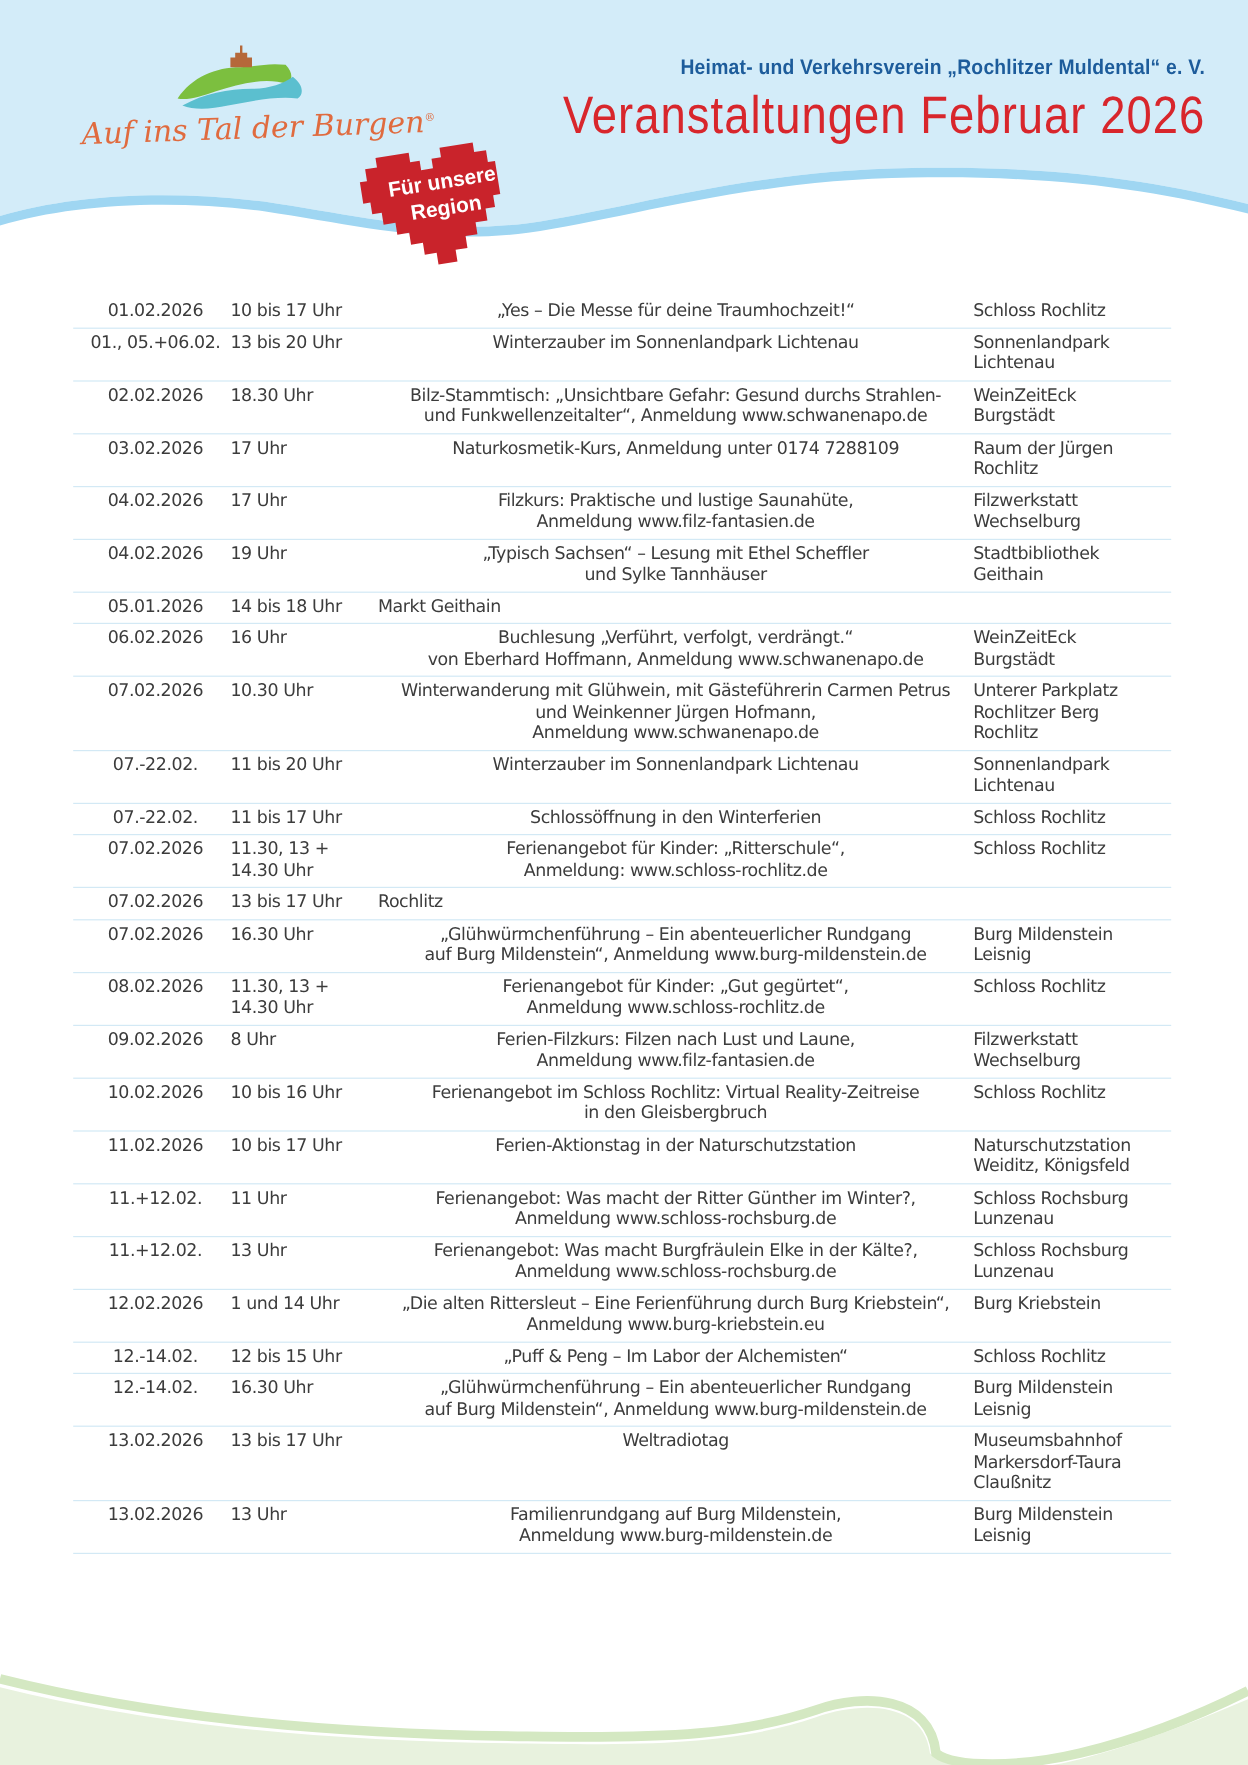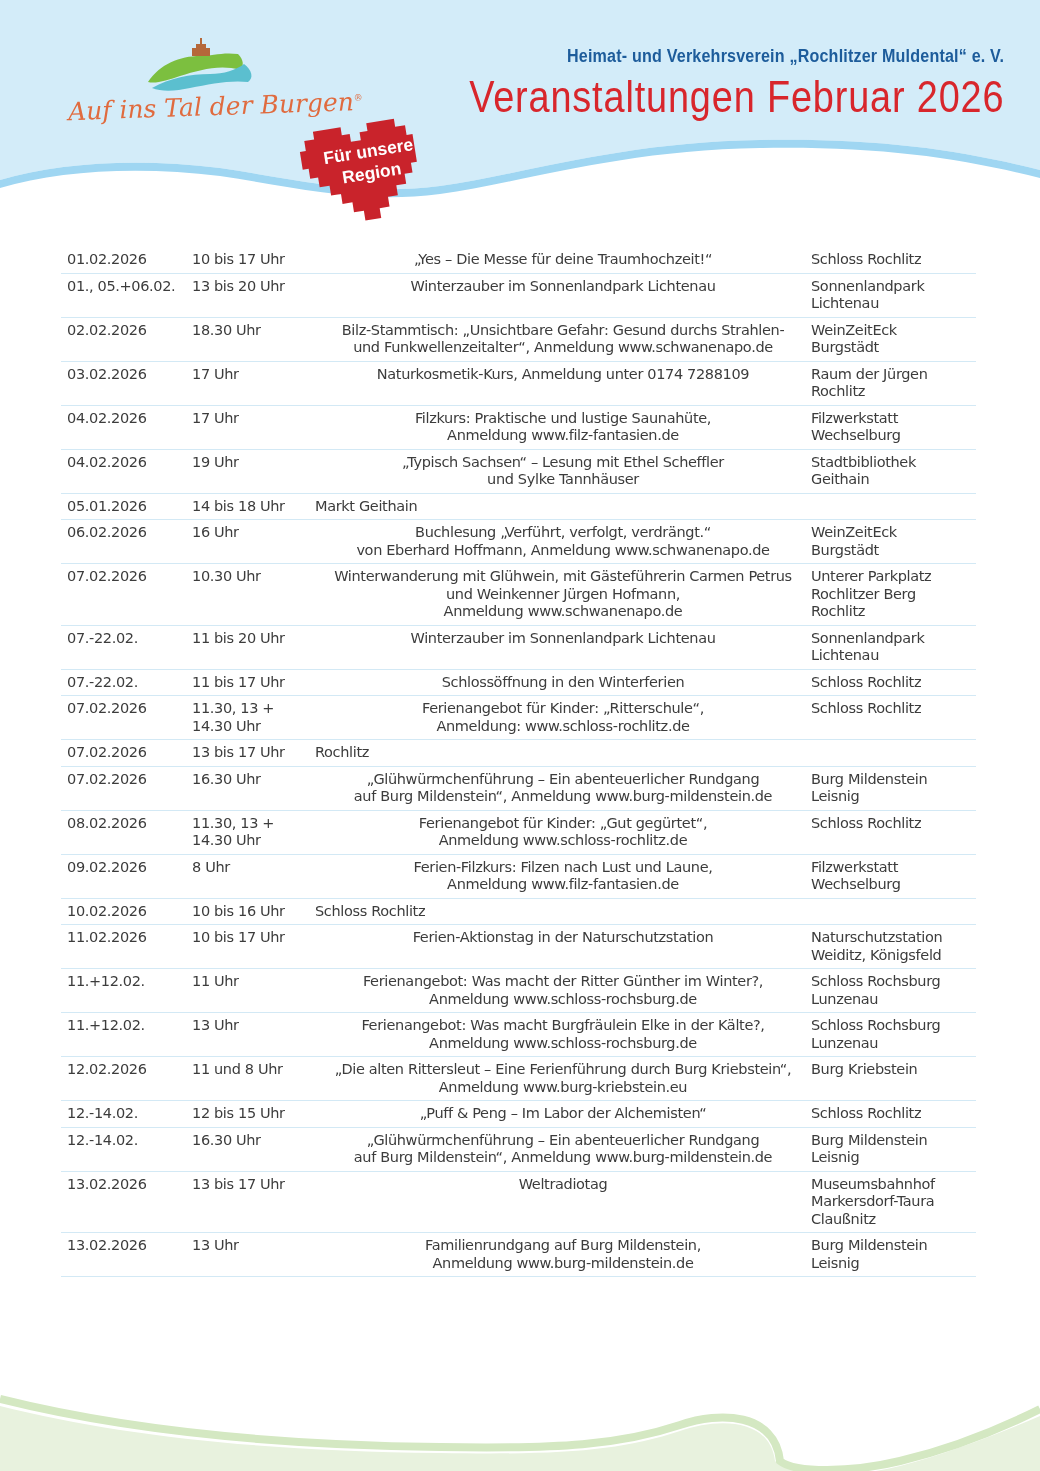--- a/index.html
+++ b/index.html
@@ -46,21 +46,21 @@
   .events {
     position: absolute; left: 61px; top: 247px; width: 915px;
     font-family: "DejaVu Sans", sans-serif;
     font-size: 14.5px; color: #3c3c3c; line-height: 17.5px;
   }
   .event-row {
     display: flex; border-bottom: 1.5px solid #d3e9f5;
     padding: 4px 0 4px 0;
   }
   .event-row > div { white-space: pre-line; letter-spacing: -0.35px; }
-  .c-date { width: 125px; padding-left: 6px; }
+  .c-date { width: 125px; padding-left: 6px; text-align: center; }
   .c-time { width: 123px; }
   .c-title { width: 496px; text-align: center; }
   .c-loc { flex: 1; }
 </style>
 </head>
 <body>
 
 <svg class="header-bg" viewBox="0 0 1040 240" preserveAspectRatio="none">
   <path d="M0,0 H1040 V170 C960,150 880,138 760,140 C620,142 520,175 440,186 C360,196 300,180 220,168 C140,158 60,162 0,180 Z" fill="#d3ecf9"></path>
   <path d="M0,180 C60,162 140,158 220,168 C300,180 360,196 440,186 C520,175 620,142 760,140 C880,138 960,150 1040,170 L1040,178 C960,158 880,146 760,148 C620,150 520,183 440,194 C360,204 300,188 220,176 C140,166 60,170 0,188 Z" fill="#9fd6f2"></path>
@@ -202,20 +202,22 @@
       <div class="c-date">09.02.2026</div>
       <div class="c-time">8 Uhr</div>
       <div class="c-title">Ferien-Filzkurs: Filzen nach Lust und Laune,
 Anmeldung www.filz-fantasien.de</div>
       <div class="c-loc">Filzwerkstatt
 Wechselburg</div>
     </div>
     <div class="event-row">
       <div class="c-date">10.02.2026</div>
       <div class="c-time">10 bis 16 Uhr</div>
+      <div class="c-title">Ferienangebot im Schloss Rochlitz: Virtual Reality-Zeitreise
+in den Gleisbergbruch</div>
       <div class="c-loc">Schloss Rochlitz</div>
     </div>
     <div class="event-row">
       <div class="c-date">11.02.2026</div>
       <div class="c-time">10 bis 17 Uhr</div>
       <div class="c-title">Ferien-Aktionstag in der Naturschutzstation</div>
       <div class="c-loc">Naturschutzstation
 Weiditz, Königsfeld</div>
     </div>
     <div class="event-row">
@@ -229,21 +231,21 @@
     <div class="event-row">
       <div class="c-date">11.+12.02.</div>
       <div class="c-time">13 Uhr</div>
       <div class="c-title">Ferienangebot: Was macht Burgfräulein Elke in der Kälte?,
 Anmeldung www.schloss-rochsburg.de</div>
       <div class="c-loc">Schloss Rochsburg
 Lunzenau</div>
     </div>
     <div class="event-row">
       <div class="c-date">12.02.2026</div>
-      <div class="c-time">11 und 8 Uhr</div>
+      <div class="c-time">1 und 14 Uhr</div>
       <div class="c-title">„Die alten Rittersleut – Eine Ferienführung durch Burg Kriebstein“,
 Anmeldung www.burg-kriebstein.eu</div>
       <div class="c-loc">Burg Kriebstein</div>
     </div>
     <div class="event-row">
       <div class="c-date">12.-14.02.</div>
       <div class="c-time">12 bis 15 Uhr</div>
       <div class="c-title">„Puff &amp; Peng – Im Labor der Alchemisten“</div>
       <div class="c-loc">Schloss Rochlitz</div>
     </div>

